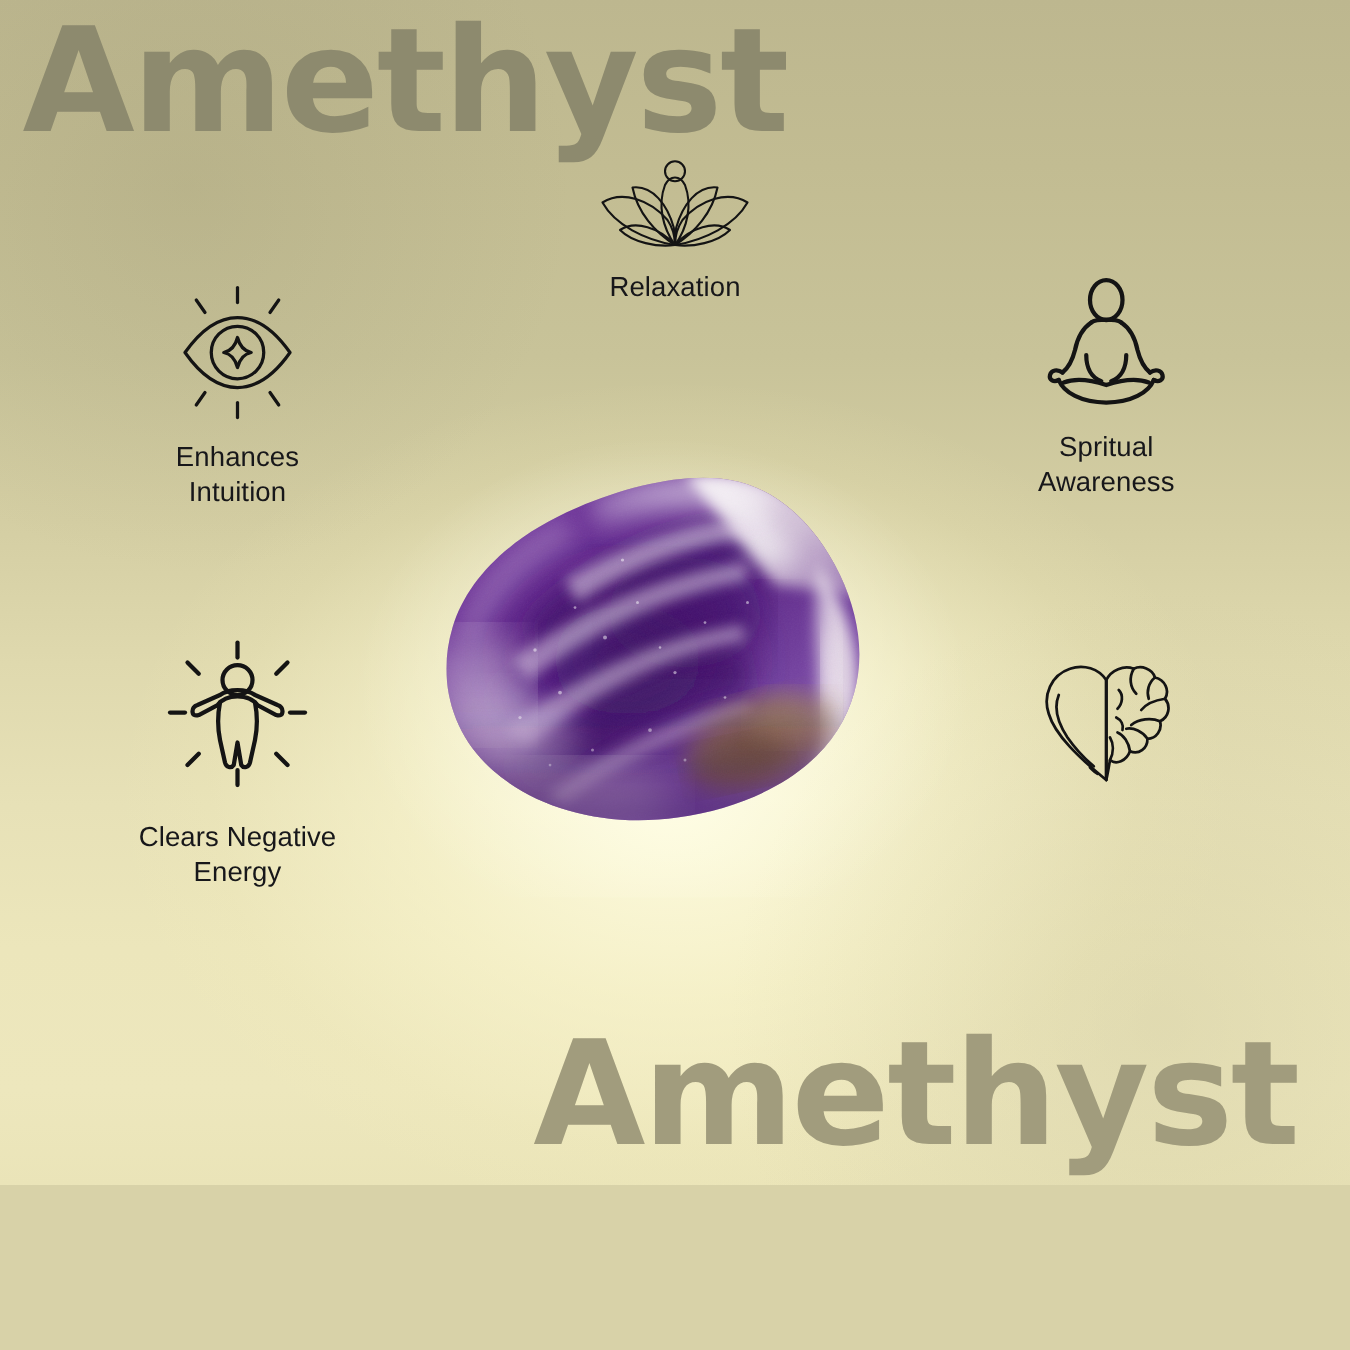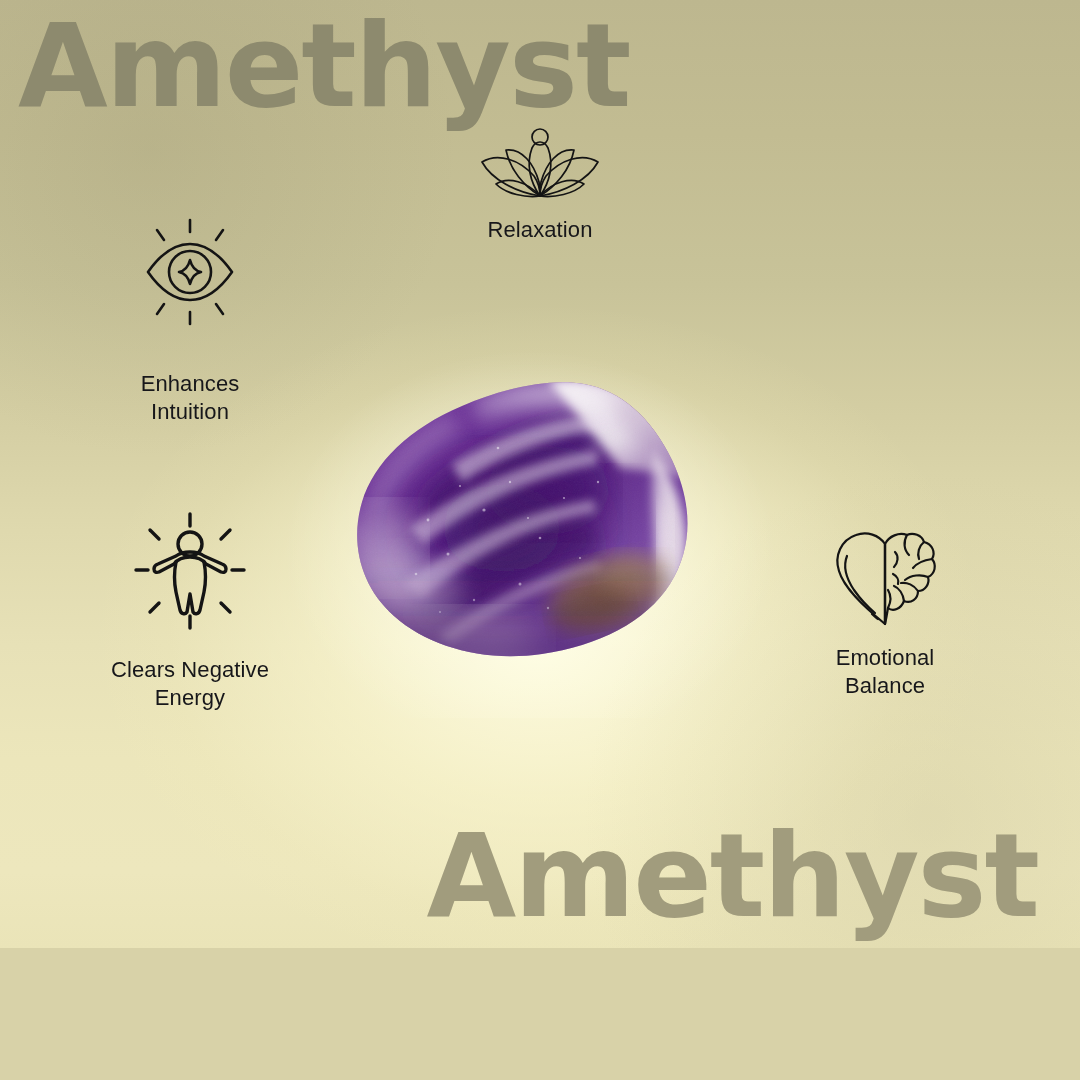--- a/index.html
+++ b/index.html
@@ -89,21 +89,21 @@
     text-align: center;
     font-size: 22px;
     line-height: 1.28;
     color: #17171a;
     font-weight: 400;
     letter-spacing: 0.1px;
     white-space: pre-line;
   }
 
   #benefit-relaxation  { left: 415px; top: 122px; }
-  #benefit-intuition   { left: 65px;  top: 216px; gap: 28px; }
+  #benefit-intuition   { left: 65px;  top: 226px; }
   #benefit-spiritual   { left: 760px; top: 222px; }
   #benefit-clears      { left: 65px;  top: 512px; gap: 12px; }
   #benefit-emotional   { left: 760px; top: 530px; }
 
   
   #stone-wrap {
     position: absolute;
     left: 352px;
     top: 378px;
     width: 356px;
@@ -168,20 +168,43 @@
 
         <line x1="60" y1="108" x2="60" y2="96"></line>
         <line x1="27" y1="98" x2="34" y2="88"></line>
         <line x1="93" y1="98" x2="86" y2="88"></line>
       </svg>
     </span>
     <span class="label">Enhances
 Intuition</span>
   </div>
 
+  <div class="benefit" id="benefit-spiritual">
+    <span class="icon">
+      <svg width="112" height="108" viewBox="0 0 112 108" fill="none" stroke="#141414" stroke-width="3.4" stroke-linecap="round" stroke-linejoin="round">
+
+        <ellipse cx="56" cy="18" rx="13" ry="16"></ellipse>
+
+        <path d="M44 36 C 38 40, 33 48, 31 58 C 29 66, 26 72, 21 76"></path>
+        <path d="M68 36 C 74 40, 79 48, 81 58 C 83 66, 86 72, 91 76"></path>
+        <path d="M44 36 C 48 33, 64 33, 68 36"></path>
+
+        <path d="M21 76 C 17 73, 12 74, 11 78 C 10 82, 14 84, 18 82"></path>
+        <path d="M91 76 C 95 73, 100 74, 101 78 C 102 82, 98 84, 94 82"></path>
+
+        <path d="M40 62 C 40 72, 44 80, 52 83"></path>
+        <path d="M72 62 C 72 72, 68 80, 60 83"></path>
+
+        <path d="M18 82 C 22 92, 36 100, 56 100 C 76 100, 90 92, 94 82"></path>
+        <path d="M22 84 C 32 80, 44 82, 56 86 C 68 82, 80 80, 90 84"></path>
+      </svg>
+    </span>
+    <span class="label">Spritual
+Awareness</span>
+  </div>
 
   <div class="benefit" id="benefit-clears">
     <span class="icon">
       <svg width="120" height="118" viewBox="0 0 120 118" fill="none" stroke="#141414" stroke-width="3.4" stroke-linecap="round" stroke-linejoin="round">
 
         <circle cx="60" cy="32" r="12"></circle>
 
         <path d="M60 45
                  C 52 45, 47 48, 44 52
                  L 29 60 C 26 61, 24 60, 24 57 C 24 55, 25 53, 28 52
@@ -231,22 +254,20 @@
         <path d="M95 12 C 90 16, 88 23, 90 29"></path>
         <path d="M66 22 C 70 26, 69 33, 65 37"></path>
         <path d="M103 29 C 96 30, 88 33, 84 38"></path>
         <path d="M99 47 C 92 44, 82 45, 76 50"></path>
         <path d="M89 61 C 85 55, 78 52, 72 53"></path>
         <path d="M75 71 C 74 64, 70 58, 65 56"></path>
         <path d="M59 78 C 62 72, 62 65, 59 60"></path>
         <path d="M64 44 C 68 46, 70 50, 69 54"></path>
       </svg>
     </span>
-    <span class="label">Emotional
-Balance</span>
   </div>
 
   <div id="stone-wrap">
     <div id="stone-glow"></div>
     <svg id="stone-svg" width="356" height="288" viewBox="0 0 356 288">
       <defs>
         <clipPath id="stoneClip">
           <path d="M232 6
                    C 268 12, 300 40, 320 82
                    C 340 124, 342 168, 318 206

